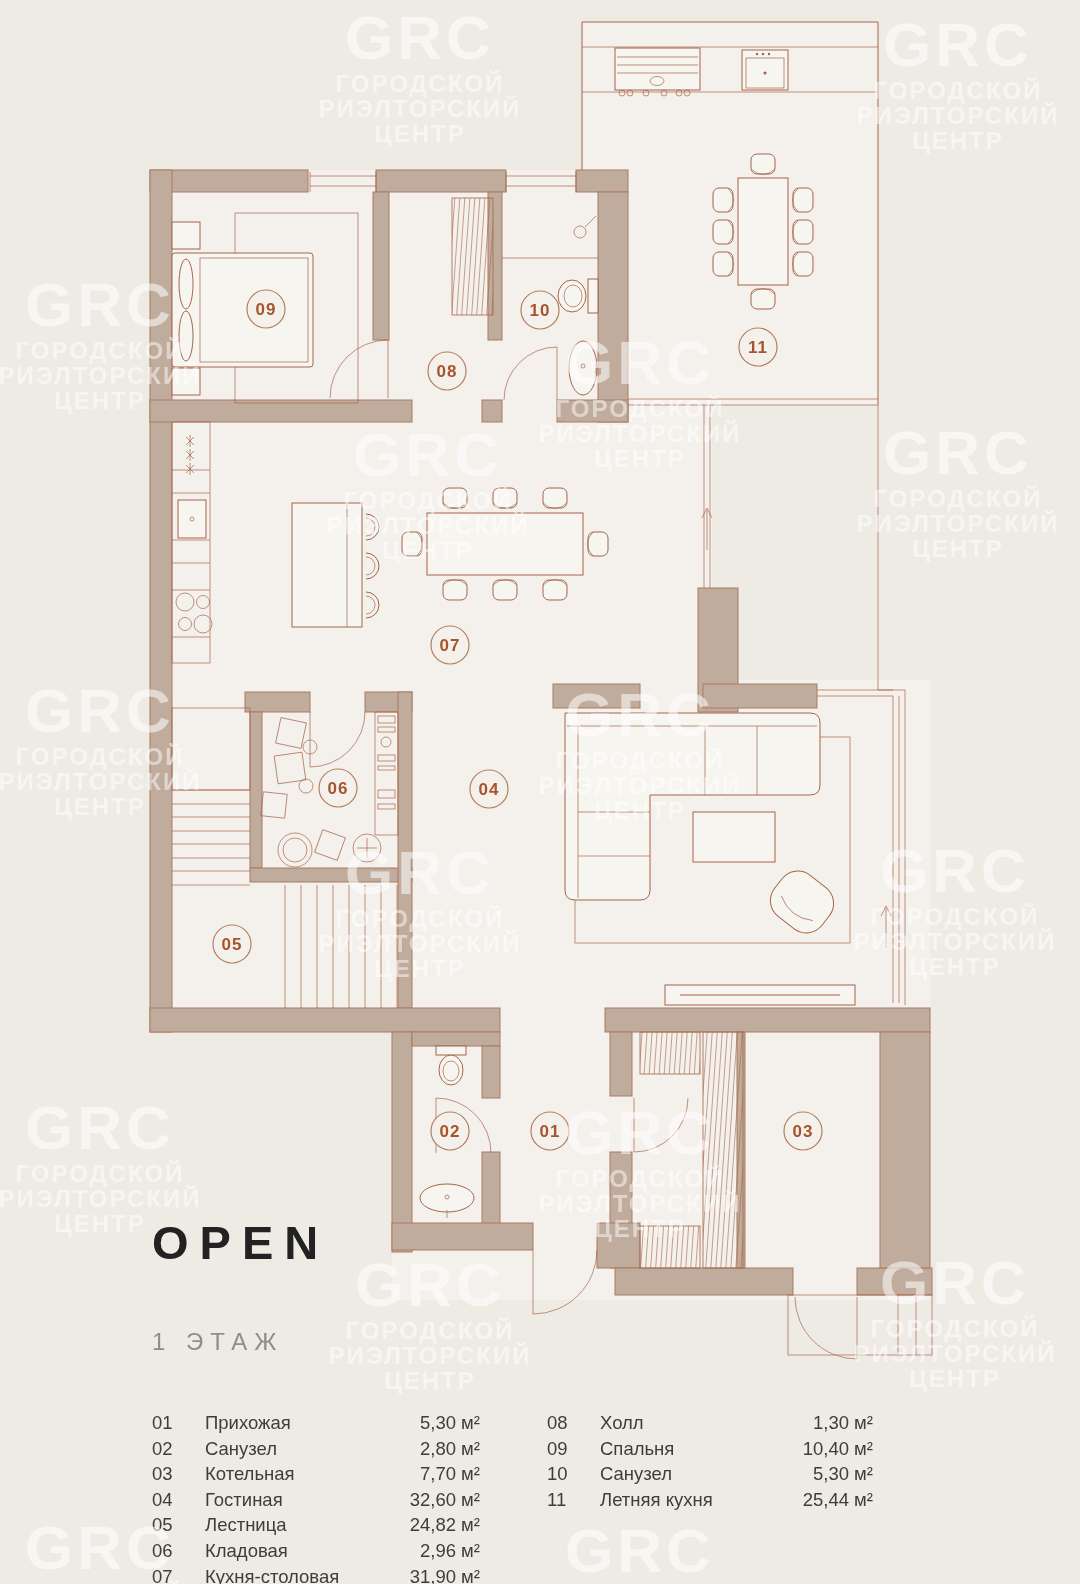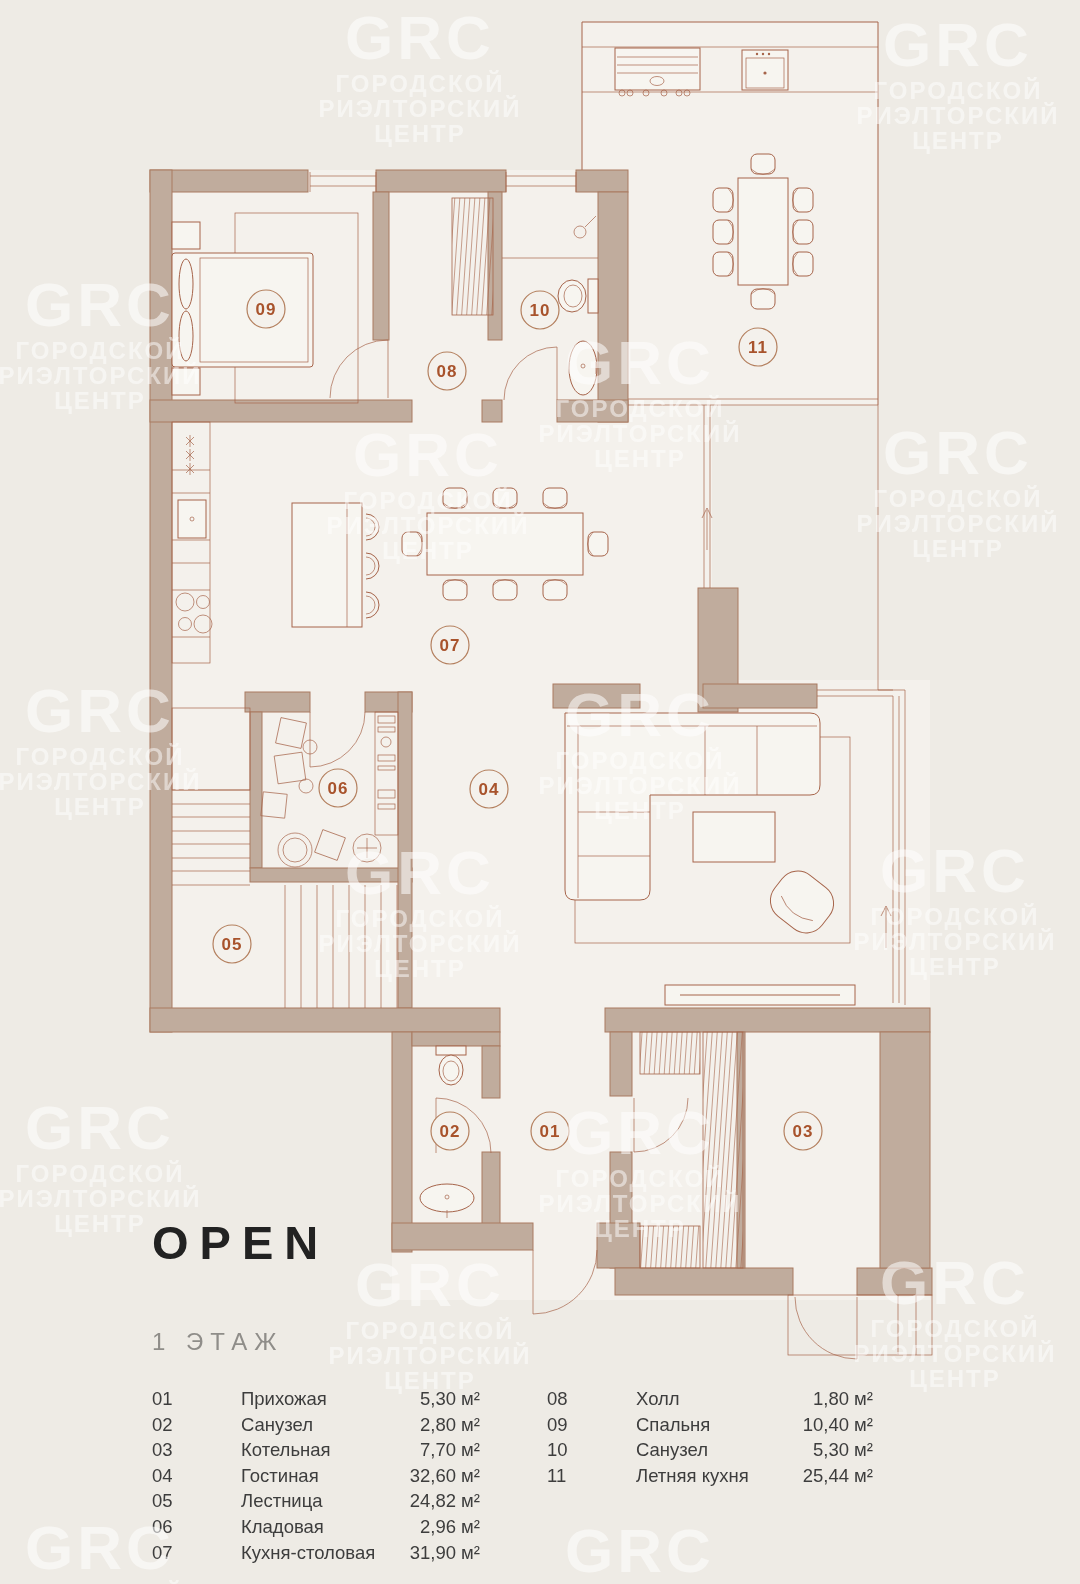--- a/index.html
+++ b/index.html
@@ -31,22 +31,22 @@
   
   .page-title{position:absolute;left:152px;top:1215px;z-index:2;
       font-size:47px;font-weight:700;letter-spacing:11px;color:var(--title);}
   .floor-subtitle{position:absolute;left:152px;top:1328px;z-index:2;
       font-size:24px;font-weight:400;letter-spacing:7px;color:var(--subtitle);}
   .legend{position:absolute;top:1388px;z-index:2;font-size:18.5px;color:var(--legend_text);}
   .legend.left{left:152px;width:328px;}
   .legend.right{left:547px;width:326px;}
   .legend .row{display:flex;height:25.6px;align-items:baseline;}
   .legend .num{width:53px;flex:0 0 auto;}
-  .legend .nm{flex:1 1 auto;margin-left:36px;}
-  .legend .ar{flex:0 0 auto;text-align:right;white-space:nowrap;}
+  .legend .nm{flex:1 1 auto;}
+  .legend .ar{flex:0 0 auto;text-align:right;white-space:nowrap;margin-top:24px;}
 </style>
 </head>
 <body>
 
 <svg class="plan-svg" width="1080" height="1584" viewBox="0 0 1080 1584">
   <defs>
     <pattern id="hatchp" width="5" height="14" patternUnits="userSpaceOnUse" patternTransform="rotate(4)">
       <line x1="2.5" y1="0" x2="2.5" y2="14" stroke="#a6644a" stroke-width="0.6"></line>
     </pattern>
     <g id="chair">
@@ -430,21 +430,21 @@
     <span class="num">07</span>
     <span class="nm">Кухня-столовая</span>
     <span class="ar">31,90 м²</span>
     </div>
 </div>
 
 <div class="legend right">
   <div class="row">
     <span class="num">08</span>
     <span class="nm">Холл</span>
-    <span class="ar">1,80 м²</span>
+    <span class="ar">1,30 м²</span>
     </div>
   <div class="row">
     <span class="num">09</span>
     <span class="nm">Спальня</span>
     <span class="ar">10,40 м²</span>
     </div>
   <div class="row">
     <span class="num">10</span>
     <span class="nm">Санузел</span>
     <span class="ar">5,30 м²</span>

